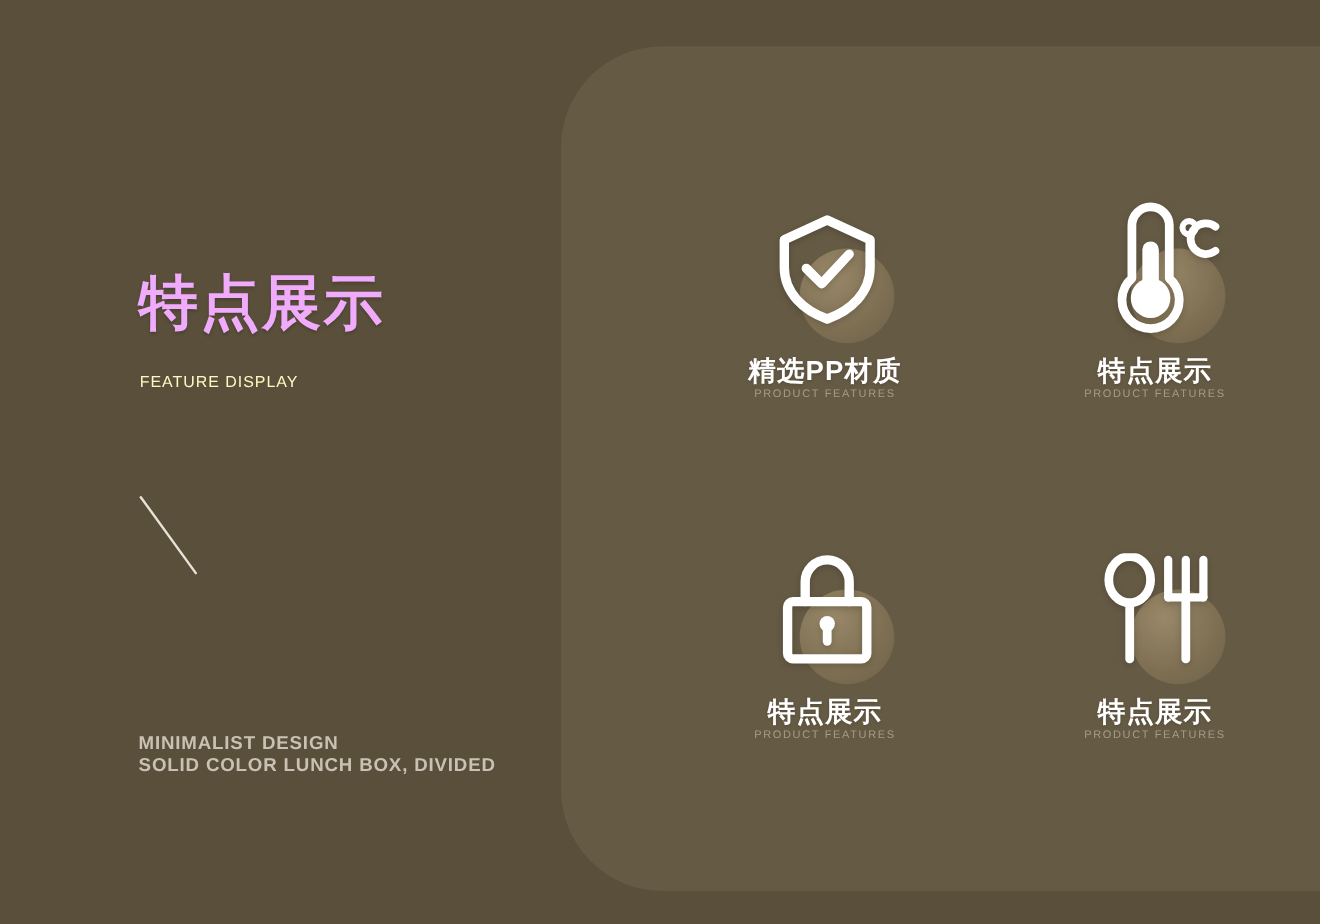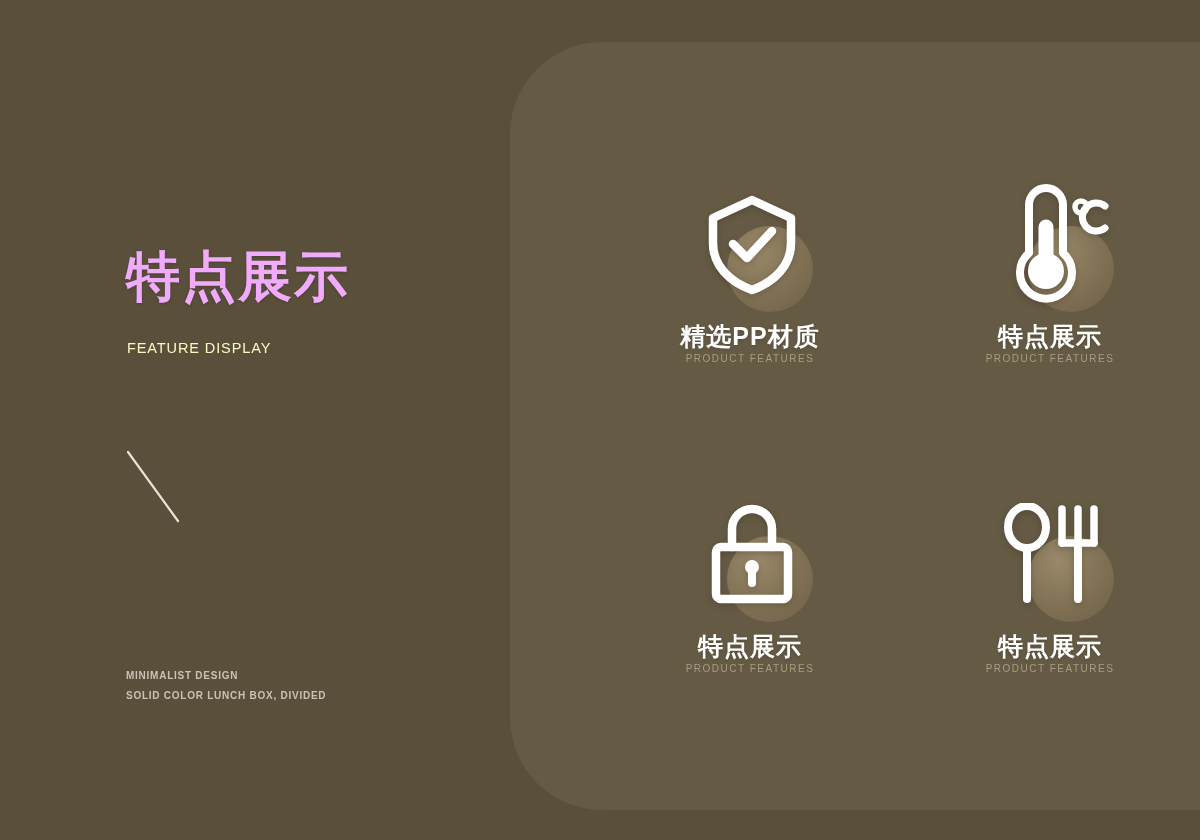--- a/index.html
+++ b/index.html
@@ -76,21 +76,21 @@
     top: 440px;
     width: 110px;
     height: 95px;
     overflow: visible;
   }
 
   #intro-footer {
     position: absolute;
     top: 666px;
     left: 0;
-    font-size: 10px;
+    font-size: 17px;
     font-weight: bold;
     letter-spacing: 0.75px;
     line-height: 20px;
     color: #c9c2b4;
     white-space: nowrap;
   }
   #intro-footer div { white-space: nowrap; }
 
   
   #feature-grid {

